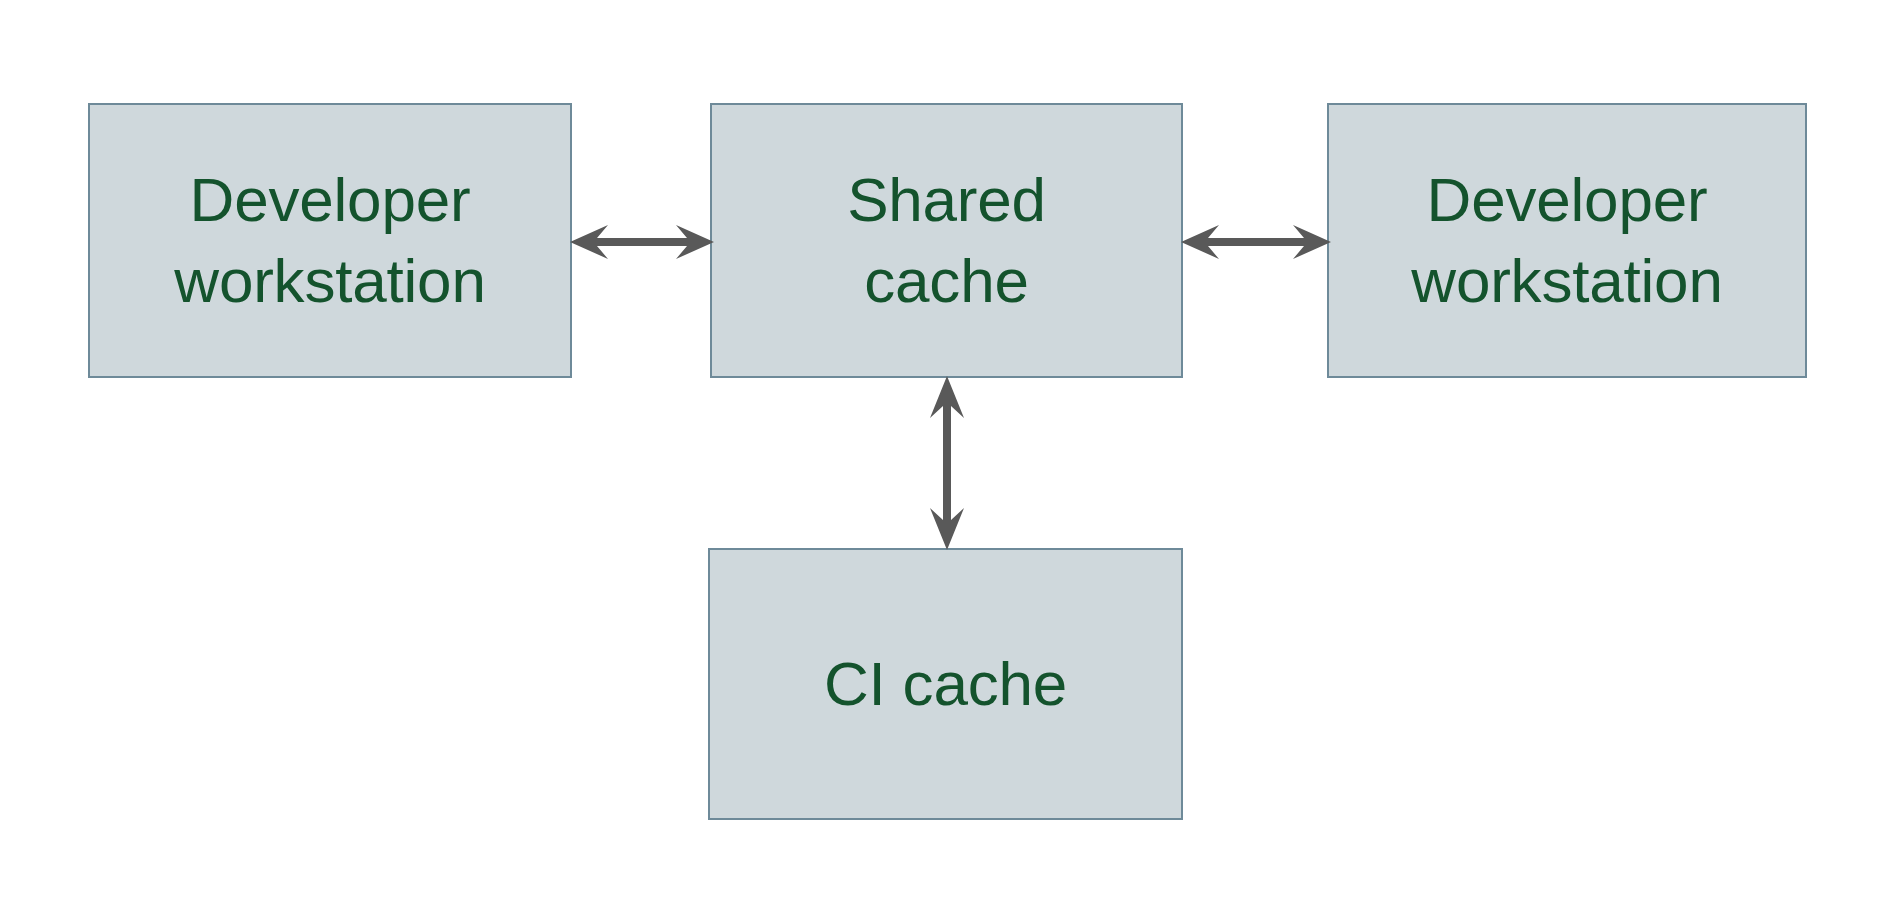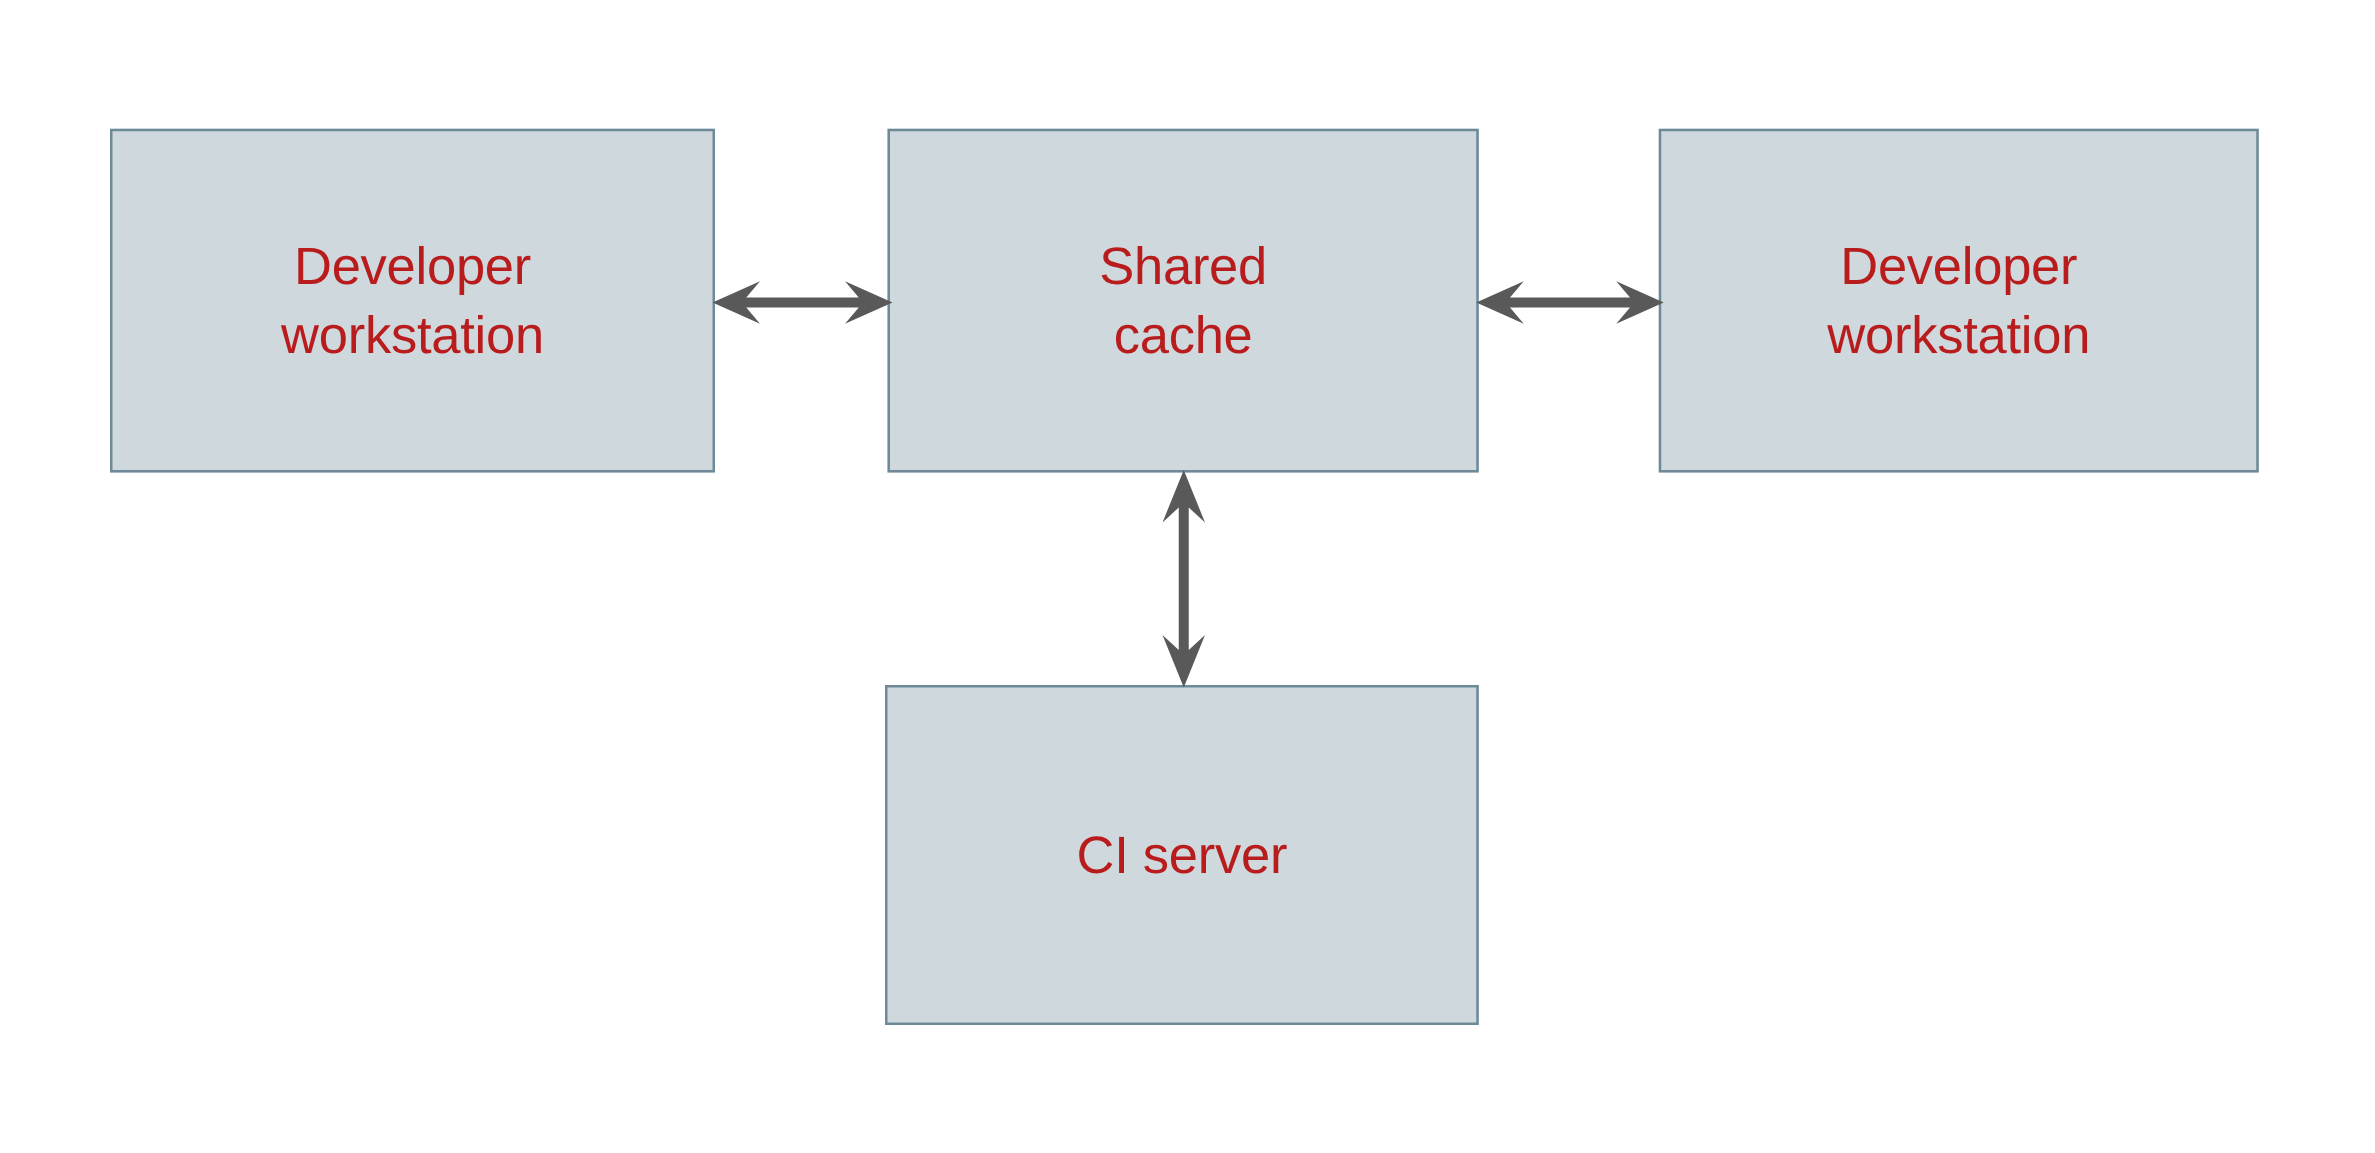--- a/index.html
+++ b/index.html
@@ -23,23 +23,23 @@
     box-sizing: border-box;
     background: #CFD8DC;
     border: 2px solid #6E8A99;
     display: flex;
     align-items: center;
     justify-content: center;
     text-align: center;
   }
   .node-label {
     font-family: "Liberation Sans", sans-serif;
-    font-size: 42px;
+    font-size: 62px;
     line-height: 1.30;
-    color: #b91c1c;
+    color: #14532d;
     font-weight: 400;
     letter-spacing: -0.2px;
     white-space: pre-line;
     padding: 0 10px;
   }
   
   #node-dev-left   { left: 88px;   top: 103px; width: 484px; height: 275px; }
   #node-shared     { left: 710px;  top: 103px; width: 473px; height: 275px; align-items: center; }
   #node-dev-right  { left: 1327px; top: 103px; width: 480px; height: 275px; }
   #node-ci         { left: 708px;  top: 548px; width: 475px; height: 272px; }
@@ -70,21 +70,21 @@
     <span class="node-label">Shared
 cache</span>
   </div>
 
   <div class="node" id="node-dev-right">
     <span class="node-label">Developer
 workstation</span>
   </div>
 
   <div class="node" id="node-ci">
-    <span class="node-label">CI server</span>
+    <span class="node-label">CI cache</span>
   </div>
 
   <svg class="connector" id="conn-left-shared" viewBox="0 0 148 60" width="148" height="60">
 
     <rect class="arrow-shape" x="22" y="26" width="104" height="8"></rect>
 
     <path class="arrow-shape" d="M 2,30 L 40,13 L 29,26 L 29,34 L 40,47 Z"></path>
 
     <path class="arrow-shape" d="M 146,30 L 108,13 L 119,26 L 119,34 L 108,47 Z"></path>
   </svg>

